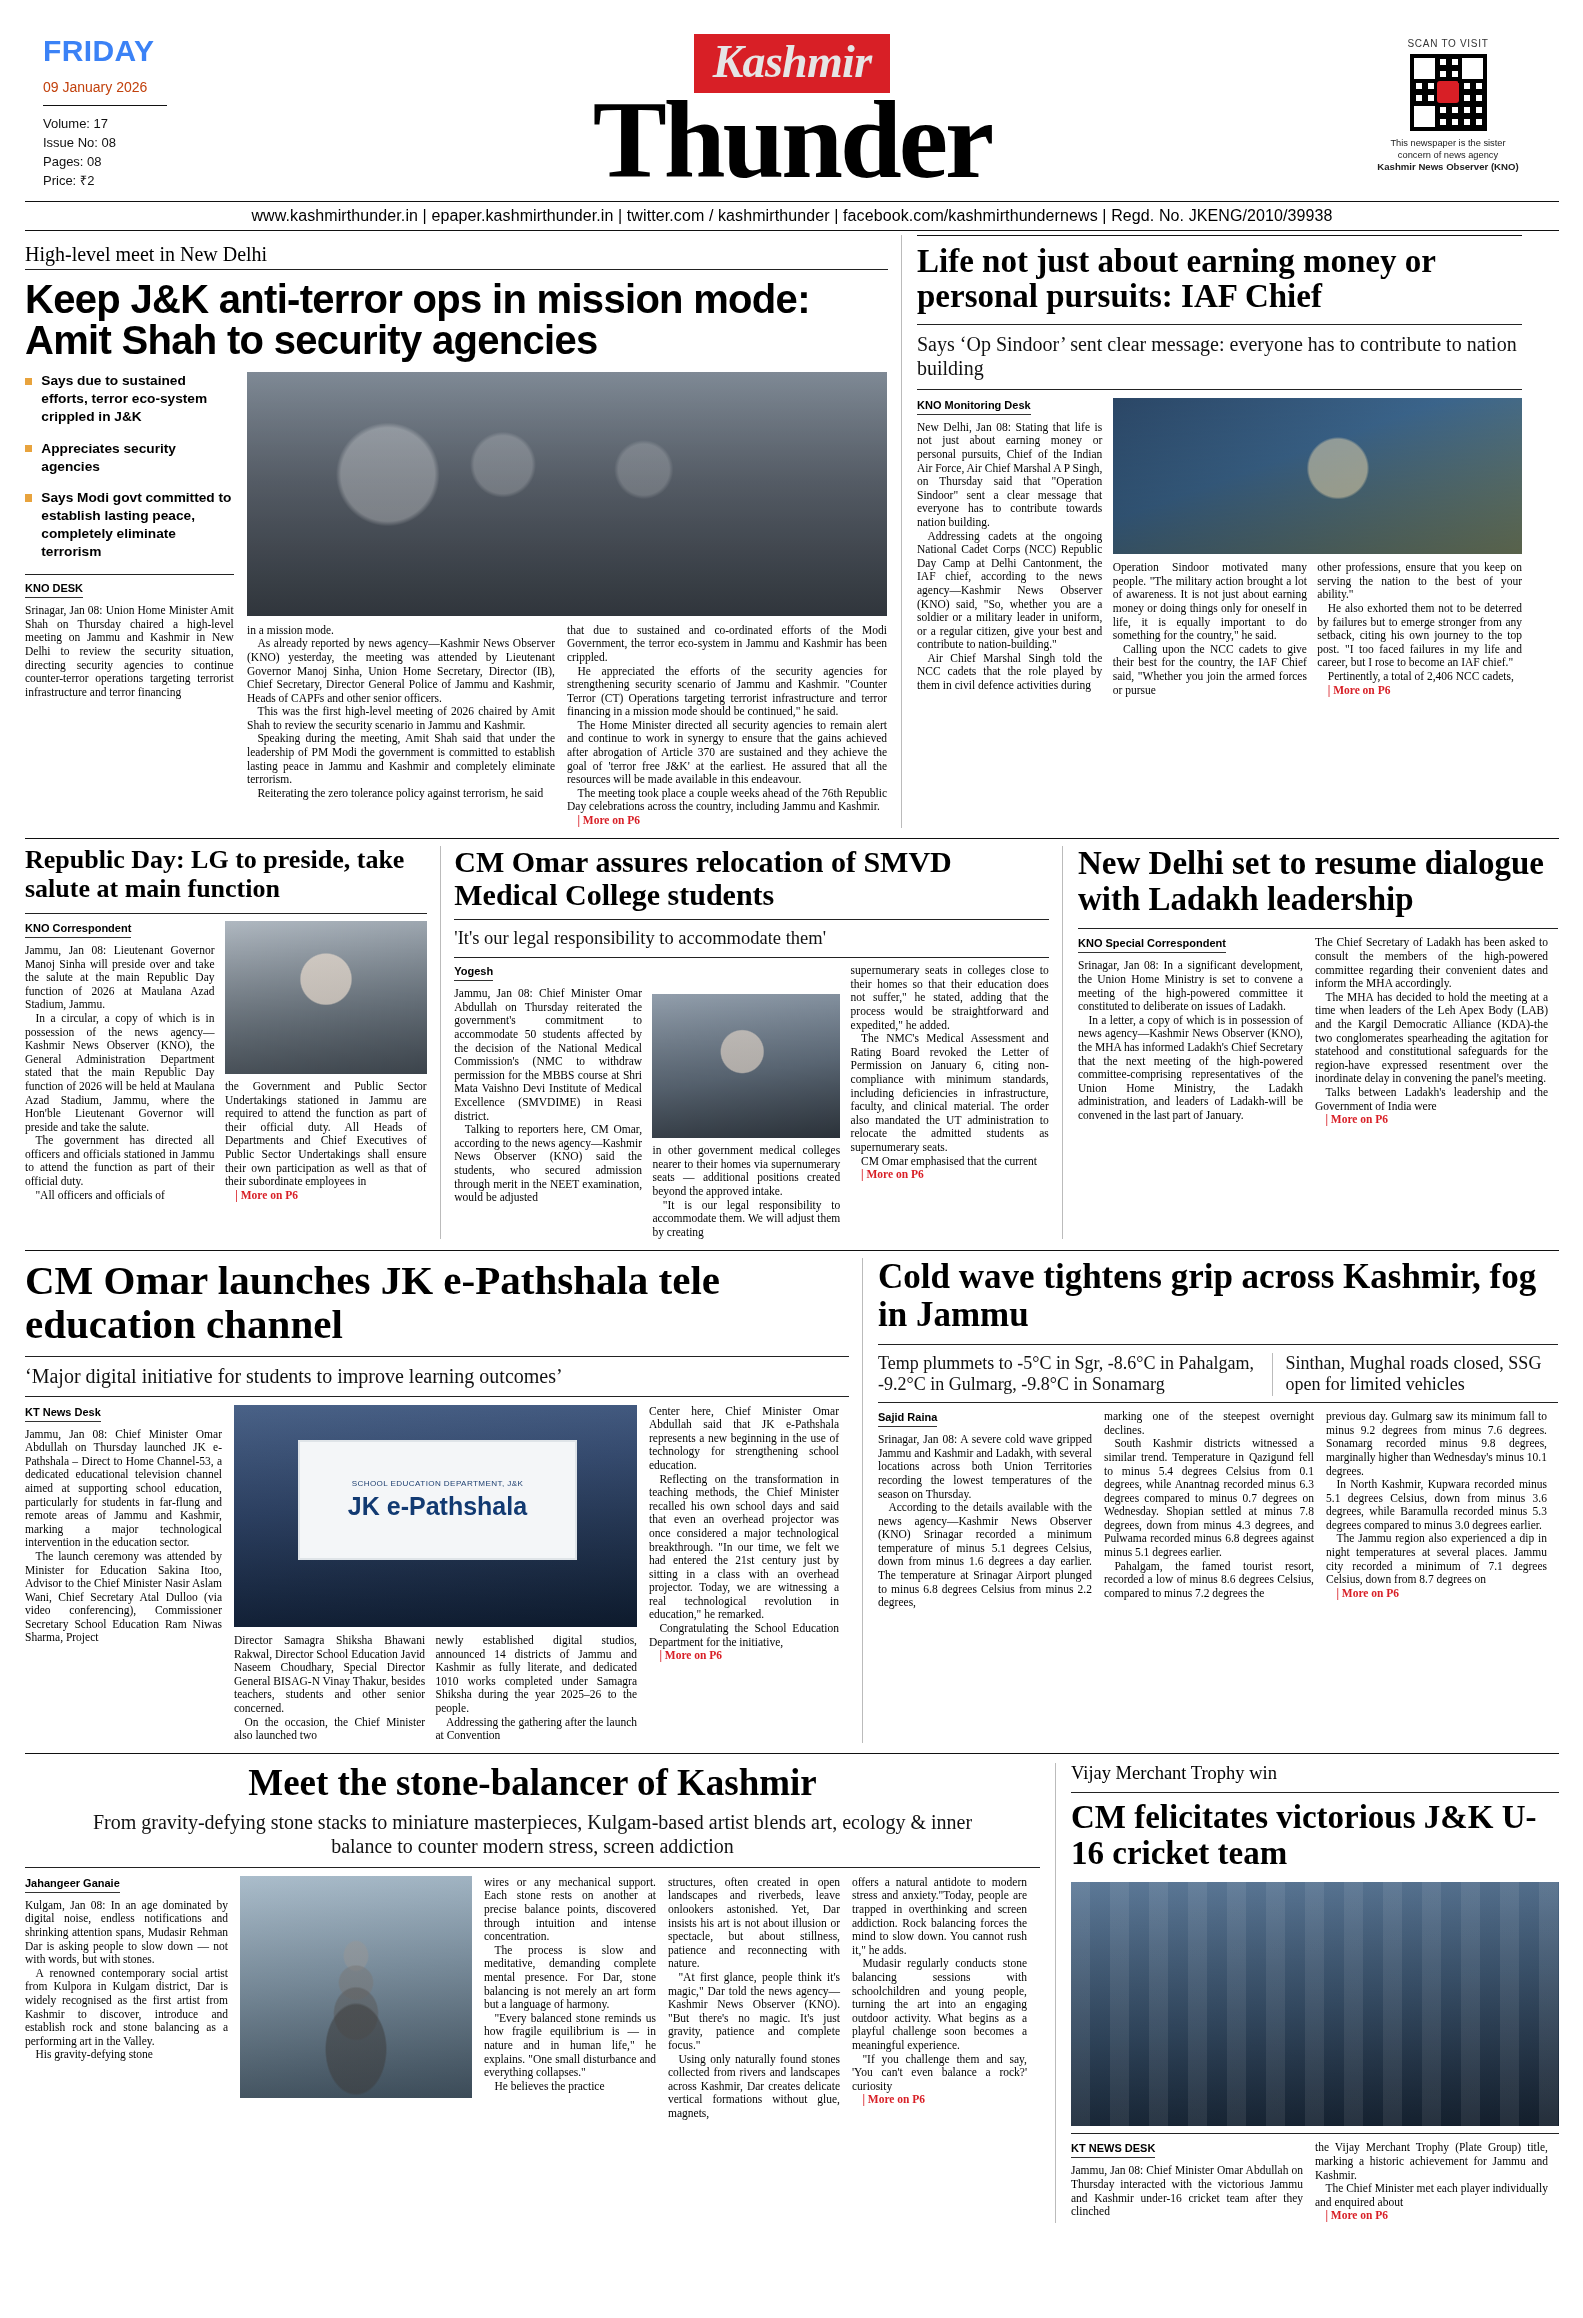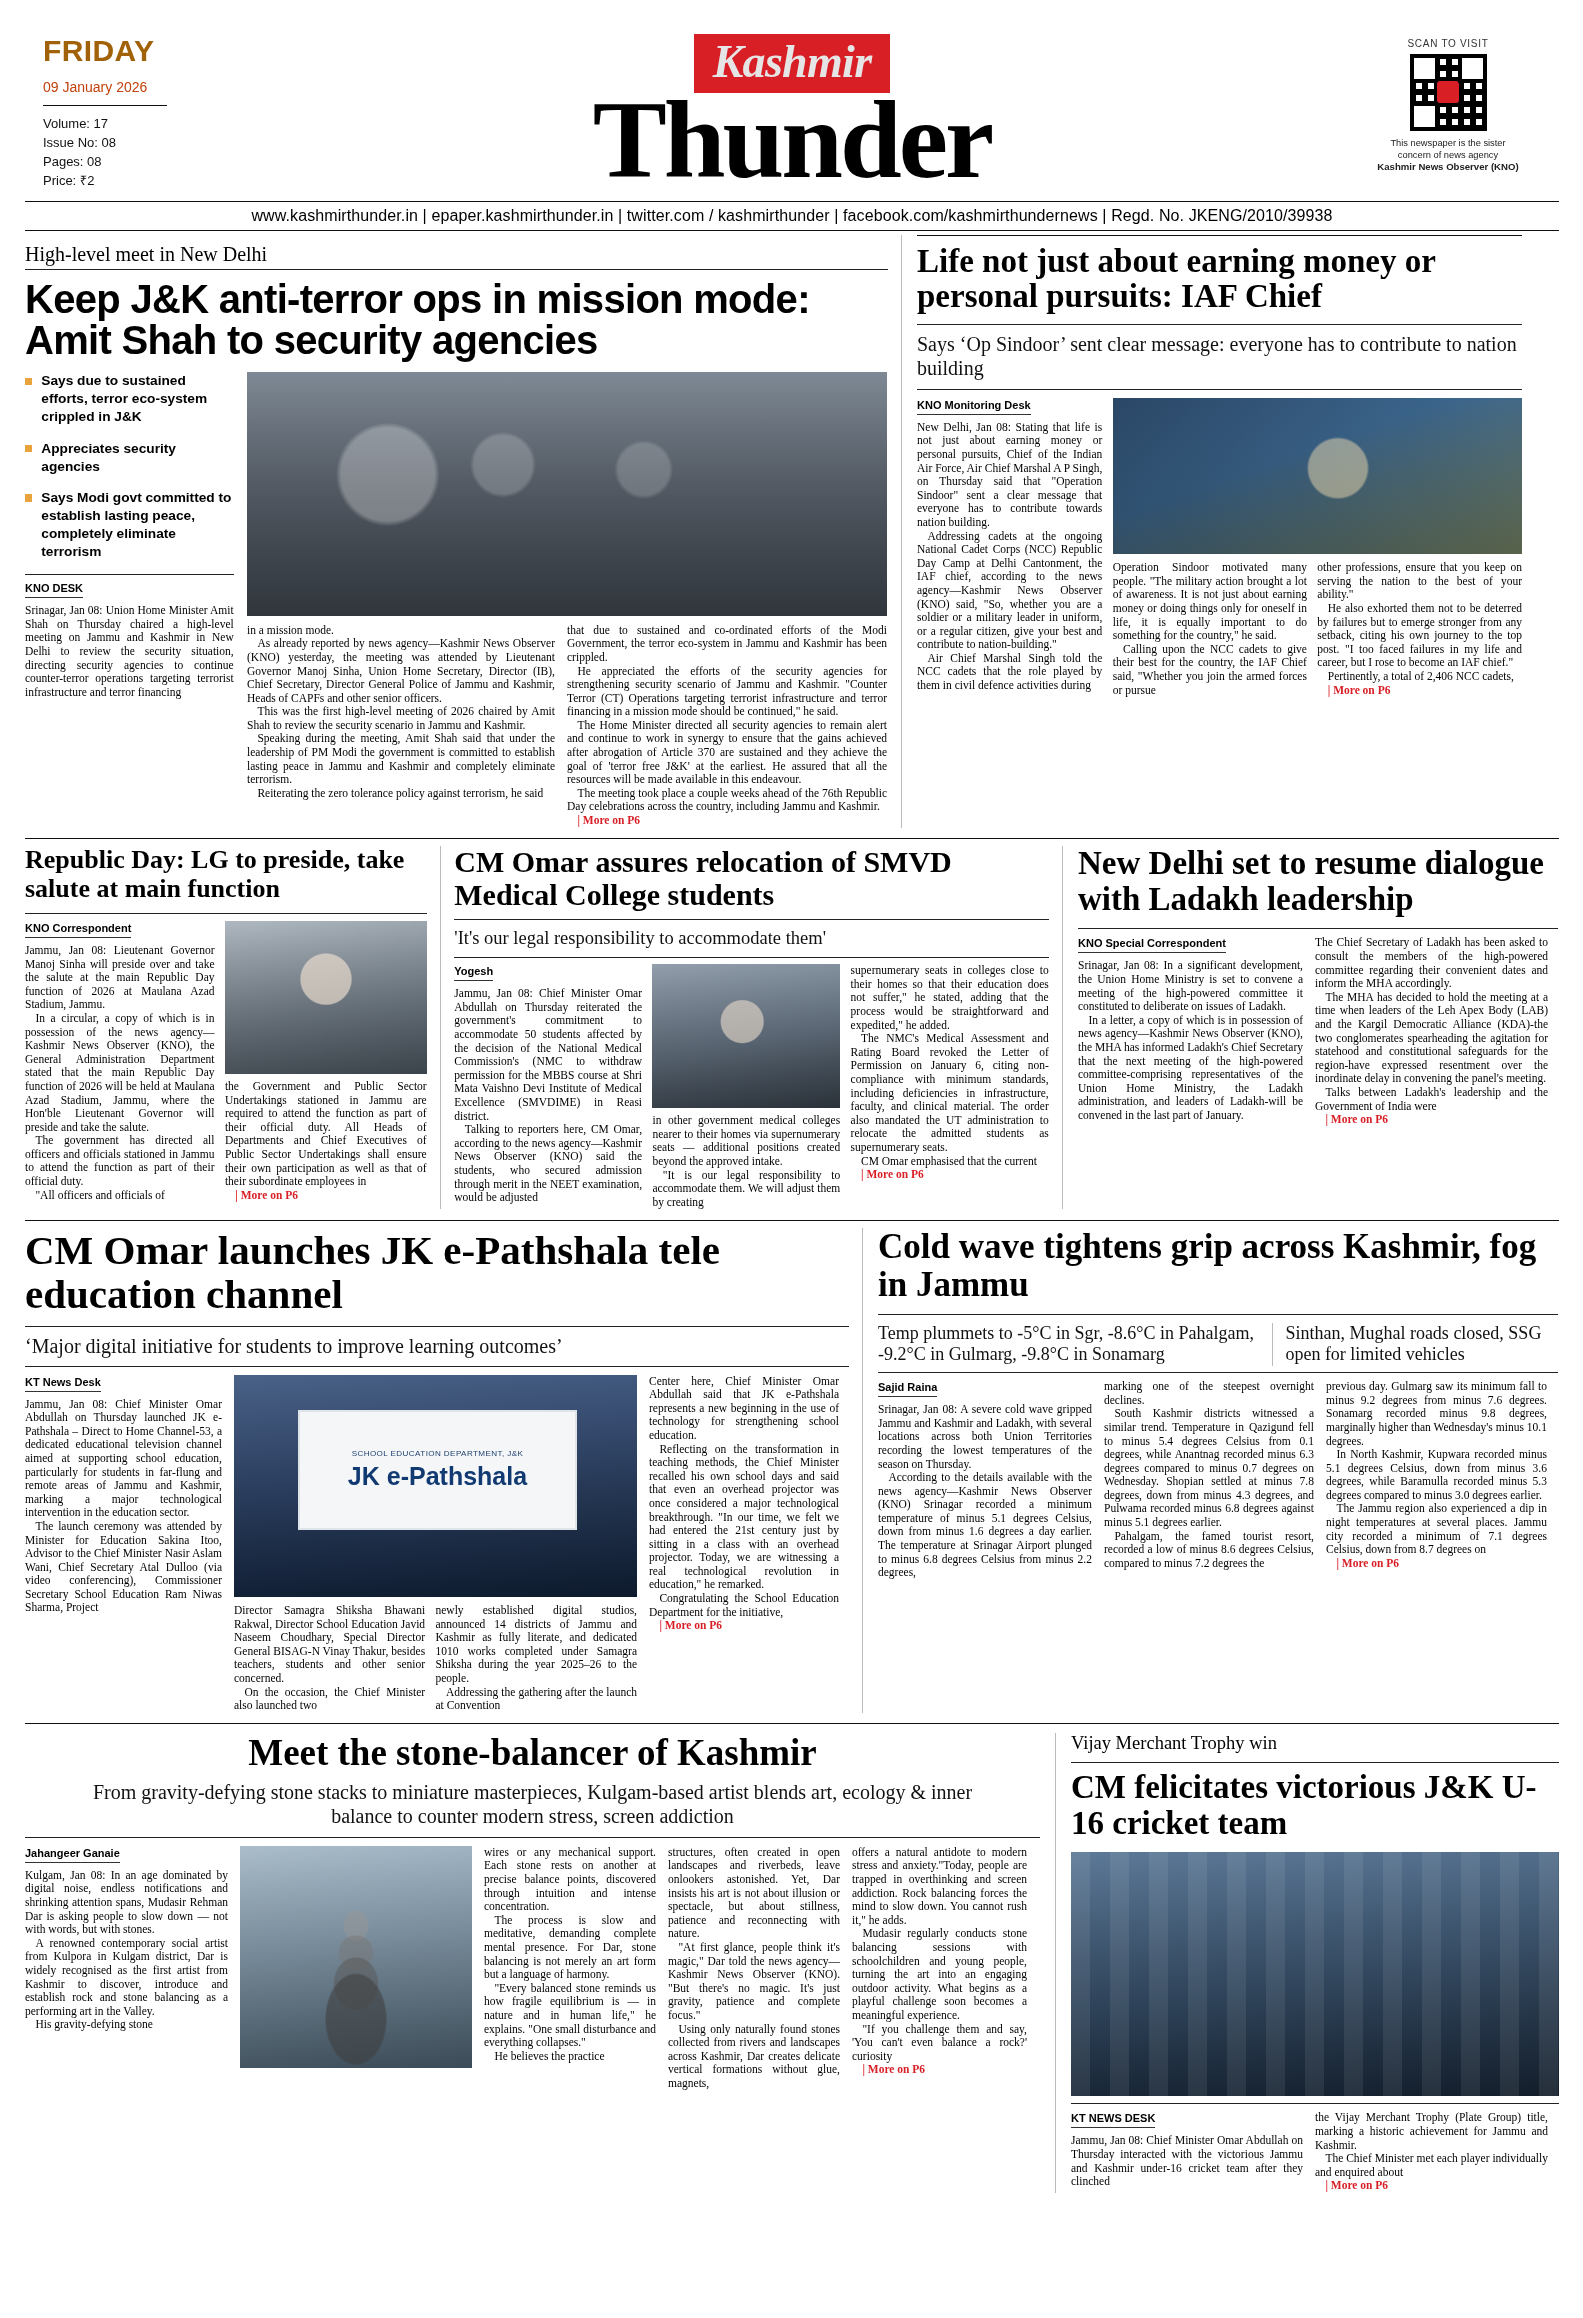--- a/index.html
+++ b/index.html
@@ -8,21 +8,21 @@
     background:#ffffff;
     font-family:"Liberation Serif", serif;
     color:#000;
     -webkit-font-smoothing:antialiased;
   }
   .page { width:1584px; min-height:2319px; padding:0 25px; box-sizing:border-box; }
 
   
   .masthead { display:flex; align-items:flex-start; padding-top:34px; }
   .mh-left { width:222px; padding-left:18px; box-sizing:border-box; }
-  .mh-day { font-family:"Liberation Sans", sans-serif; font-weight:bold; font-size:30px; color:#a16207; letter-spacing:0.4px; }
+  .mh-day { font-family:"Liberation Sans", sans-serif; font-weight:bold; font-size:30px; color:#3b82f6; letter-spacing:0.4px; }
   .mh-date { font-family:"Liberation Sans", sans-serif; font-size:14px; margin-top:11px; color:#c2410c; }
   .mh-rule { border-top:1.5px solid #111; margin:9.6px 0 8.1px 0; width:124px; }
   .mh-meta { font-family:"Liberation Sans", sans-serif; font-size:13px; line-height:19px; color:#111; }
   .mh-center { flex:1; text-align:center; position:relative; }
   .kash-box { display:inline-block; background:#d81f26; color:#e5e5e5; font-family:"Liberation Serif", serif; font-style:italic; font-weight:bold; font-size:46px; line-height:1; padding:5.2px 19px 8.1px 19px; letter-spacing:-0.7px; }
   .thunder { font-family:"Liberation Serif", serif; font-weight:bold; font-size:111px; line-height:.92; letter-spacing:-3px; margin-top:-4.4px; }
   .mh-right { width:222px; text-align:center; padding-top:4.4px; }
   .scan-label { font-family:"Liberation Sans", sans-serif; font-size:10px; letter-spacing:0.7px; color:#333; margin-bottom:4.4px; }
   .qr { width:77px; height:77px; margin:0 auto; position:relative; background:
       repeating-linear-gradient(90deg,#000 0 6px,#fff 6px 12px),
@@ -238,21 +238,21 @@
       <div class="sub" style="font-size:18.5px;">'It's our legal responsibility to accommodate them'</div>
       <div class="hr-thin" style="margin:7.4px 0 6.7px 0;"></div>
       <div class="cols">
         <div class="col" style="width:199px; padding-right:10.4px;">
           <div class="byline">Yogesh</div>
           <div class="body-txt">
             <p class="first">Jammu, Jan 08: Chief Minister Omar Abdullah on Thursday reiterated the government's commitment to accommodate 50 students affected by the decision of the National Medical Commission's (NMC to withdraw permission for the MBBS course at Shri Mata Vaishno Devi Institute of Medical Excellence (SMVDIME) in Reasi district.</p>
             <p>Talking to reporters here, CM Omar, according to the news agency—Kashmir News Observer (KNO) said the students, who secured admission through merit in the NEET examination, would be adjusted</p>
           </div>
         </div>
-        <div class="col" style="width:199px; padding-right:10.4px;">
+        <div class="col" style="width:199px; padding-right:10.4px;margin-top:30px;">
           <div class="photo ph-cm" style="width:100%; height:144px; margin-bottom:6px;">
             <div class="ph-inner" style="background:
               radial-gradient(circle at 48% 40%, rgba(235,220,205,.6) 0 16%, transparent 17%),
               linear-gradient(180deg, rgba(0,0,0,.05), rgba(0,0,0,.32));"></div>
           </div>
           <div class="body-txt">
             <p class="first">in other government medical colleges nearer to their homes via supernumerary seats — additional positions created beyond the approved intake.</p>
             <p>"It is our legal responsibility to accommodate them. We will adjust them by creating</p>
           </div>
         </div>

